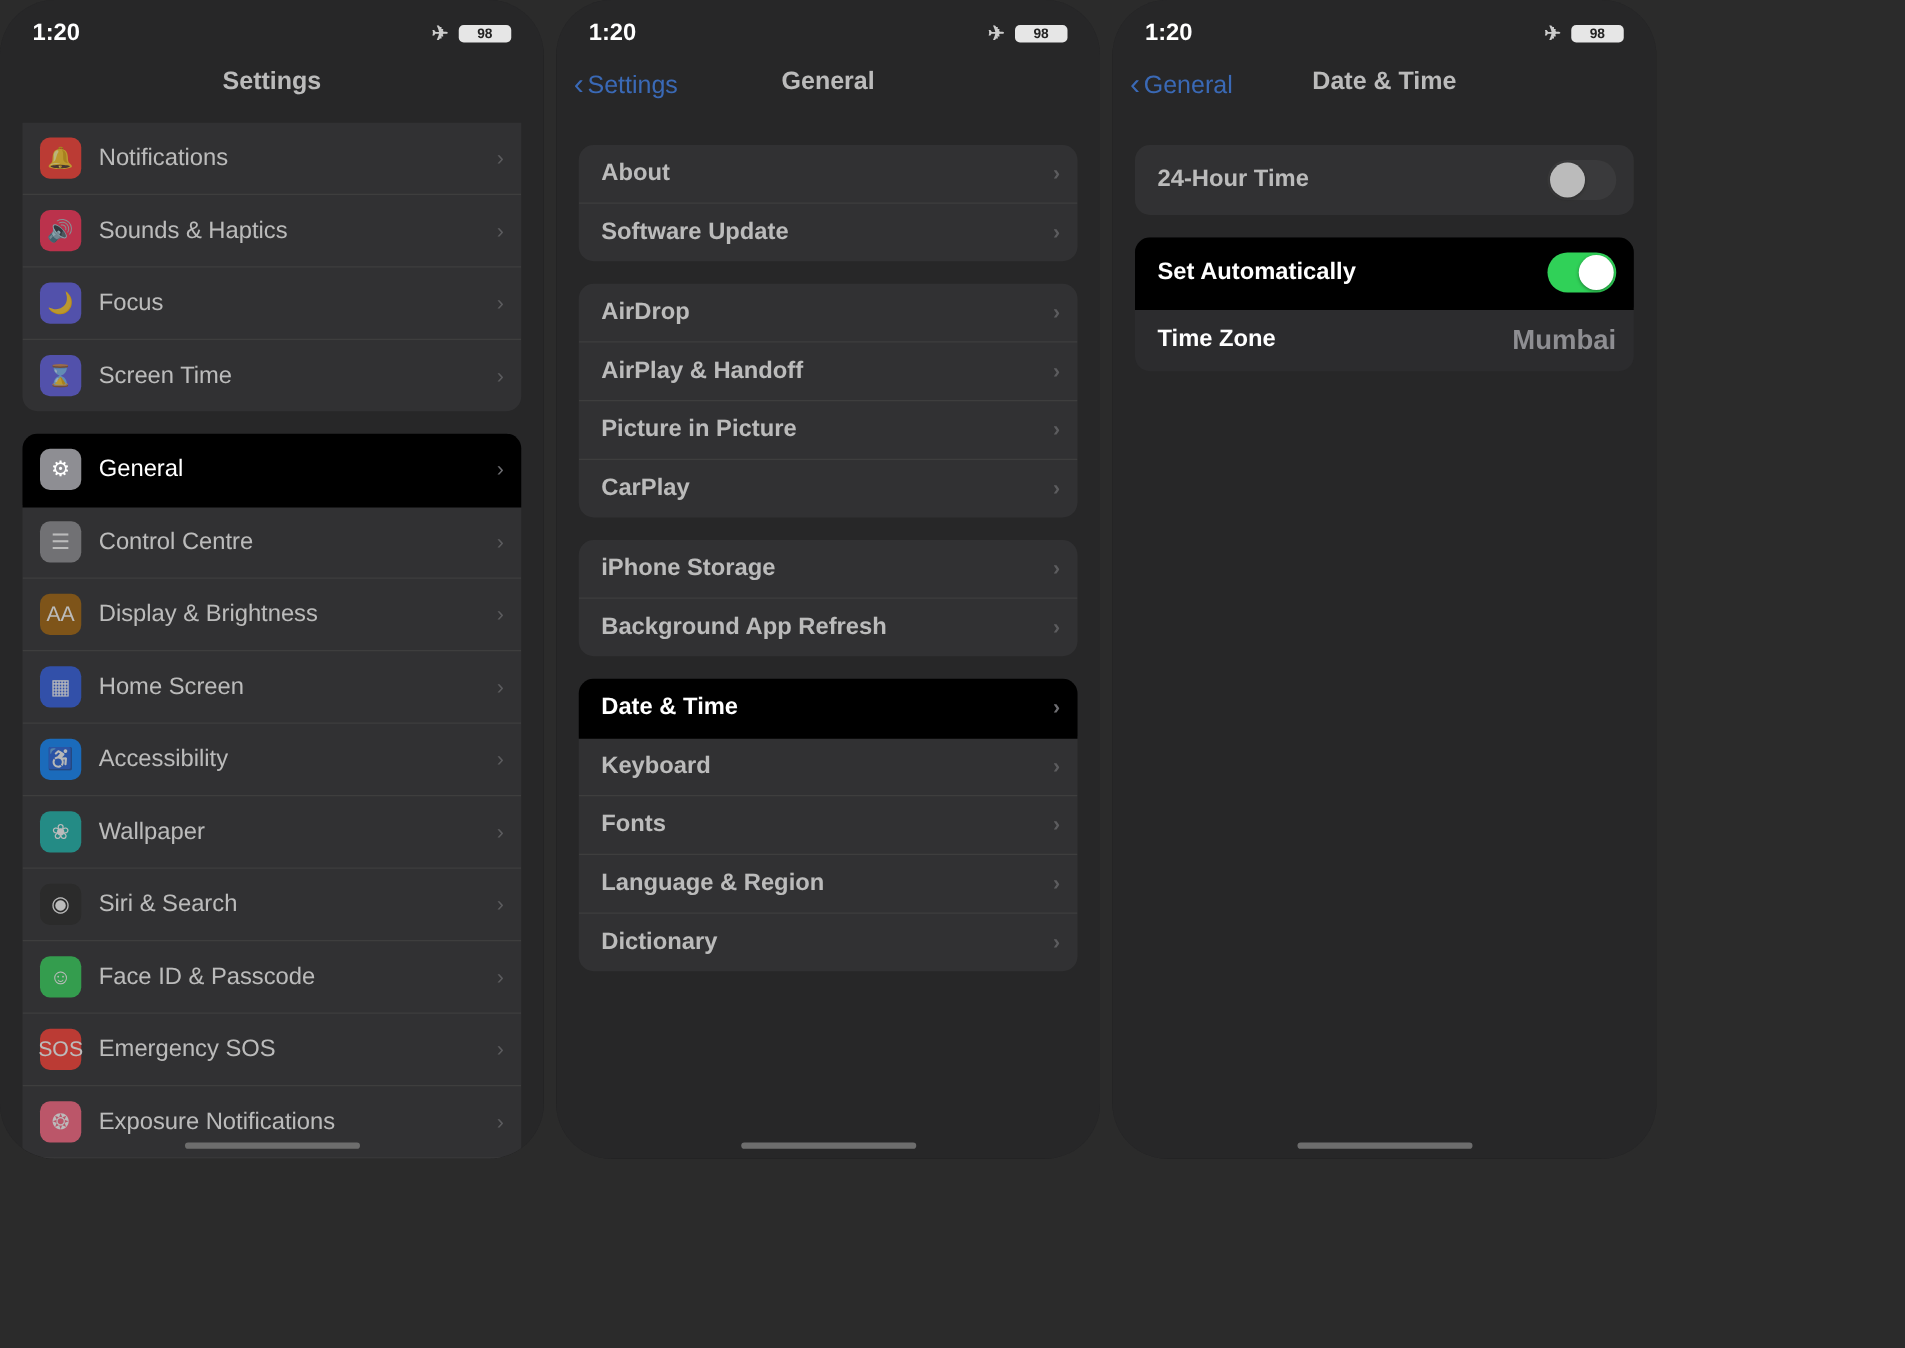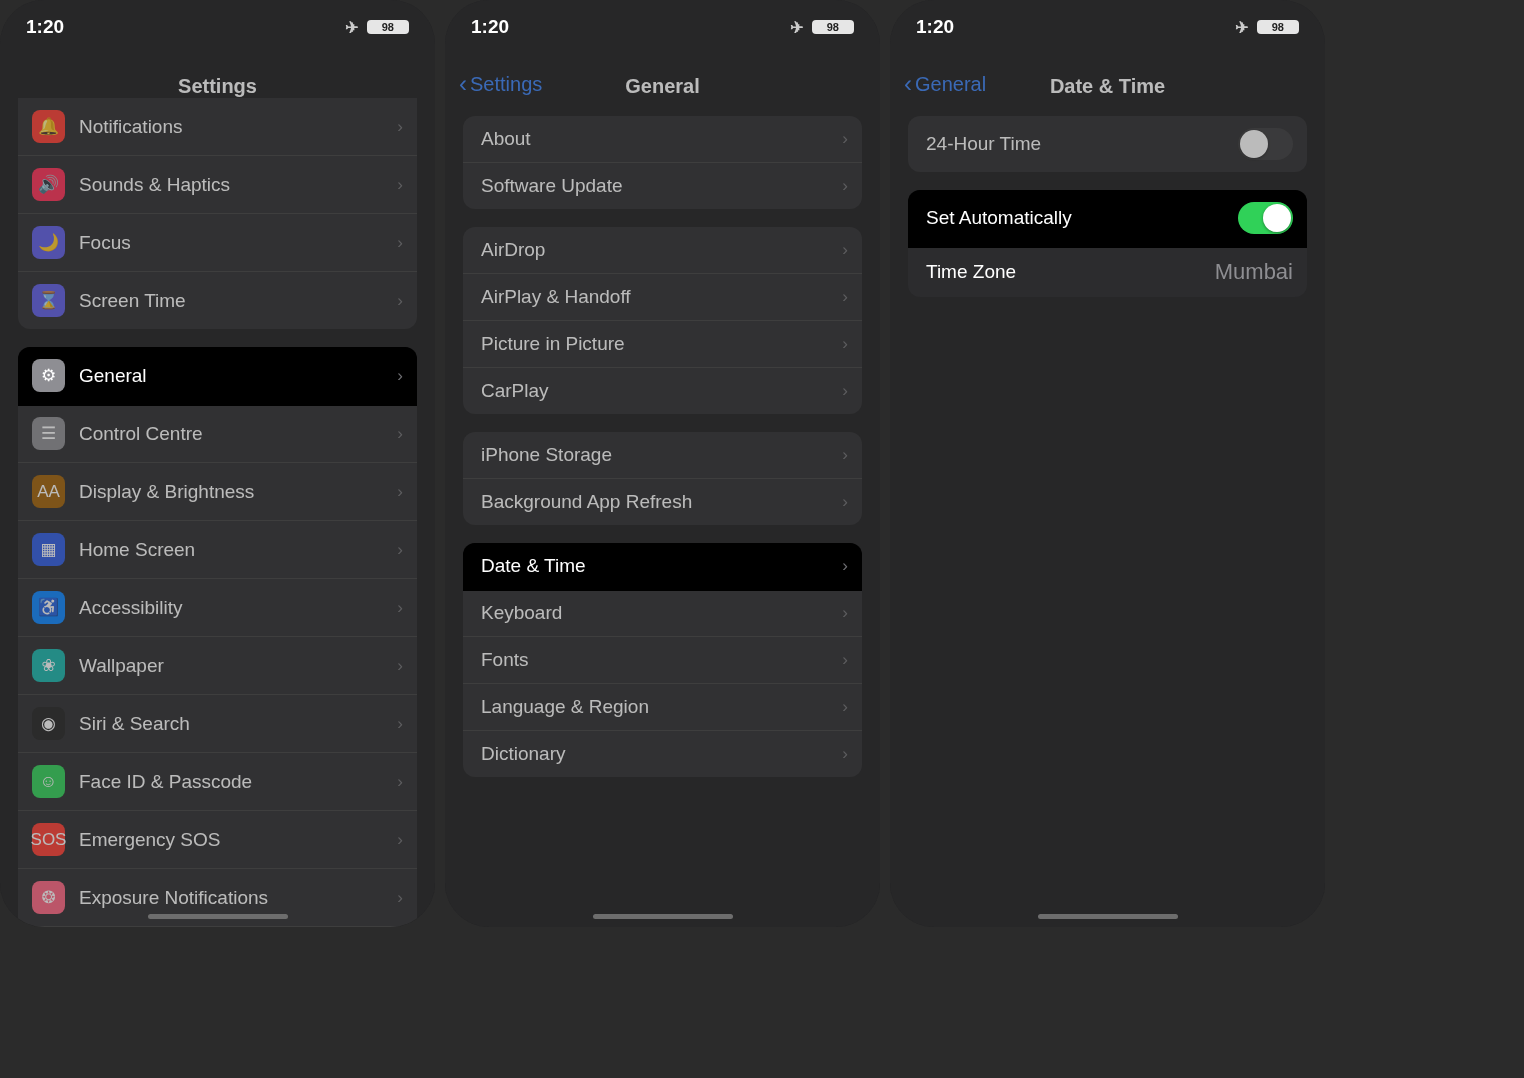--- a/index.html
+++ b/index.html
@@ -5,39 +5,39 @@
   * { box-sizing: border-box; margin: 0; padding: 0; font-family: -apple-system, "Helvetica Neue", Arial, sans-serif; }
   body { background:#2b2b2b; width:1524px; height:1078px; display:flex; gap:10px; padding:0; }
   .phone { width:435px; height:927px; background:#1c1c1e; border-radius:44px; overflow:hidden; position:relative; display:flex; flex-direction:column; }
   .phone.dimmed::after { content:""; position:absolute; inset:0; background:rgba(60,60,60,0.35); pointer-events:none; }
 
   .statusbar { height:54px; display:flex; align-items:center; justify-content:space-between; padding:0 26px; color:#fff; font-weight:600; font-size:19px; position:relative; z-index:2; }
   .statusbar .right { display:flex; gap:8px; align-items:center; }
   .airplane { font-size:16px; color:#ccc; }
   .battery { display:flex; align-items:center; gap:2px; background:#e6e6e6; color:#222; font-size:11px; padding:1px 15px; border-radius:4px; font-weight:700; }
 
-  .navbar { height:44px; display:flex; align-items:flex-end; justify-content:center; position:relative; color:#fff; font-size:20px; font-weight:600; }
+  .navbar { height:44px; display:flex; align-items:flex-start; justify-content:center; position:relative; color:#fff; font-size:20px; font-weight:600; }
   .navbar .back { position:absolute; left:14px; color:#3a82f7; font-size:20px; font-weight:400; display:flex; align-items:center; gap:3px; }
   .navbar .back .chev { font-size:24px; font-weight:300; }
 
   .content { flex:1; overflow:hidden; padding:0; }
   .group { margin:18px 18px 0; background:#2c2c2e; border-radius:12px; overflow:hidden; }
   .row { display:flex; align-items:center; padding:12px 14px; color:#fff; font-size:19px; position:relative; }
   .row + .row { border-top:1px solid rgba(120,120,120,0.25); }
   .row .icon { width:33px; height:33px; border-radius:8px; margin-right:14px; display:flex; align-items:center; justify-content:center; font-size:17px; color:#fff; flex-shrink:0; }
   .row .chevron { margin-left:auto; color:#6e6e72; font-size:17px; }
   .row .valuetext { margin-left:auto; color:#8e8e92; font-size:22px; }
 
   .row.highlight { background:#111; z-index:5; position:relative; }
   
   .phone.dimmed .row.highlight, .phone.dimmed .group.highlight-group { z-index:5; }
   .group.highlight-group { position:relative; }
   .row.highlight::before { content:""; position:absolute; inset:-2px -18px; background:#000; z-index:-1; }
 
-  .row.nobullet { padding-left:18px; }
+  .row.nobullet { padding-left:18px;font-weight:bold; }
 
   
   .toggle { width:55px; height:32px; border-radius:16px; background:#3a3a3c; position:relative; margin-left:auto; }
   .toggle .knob { width:28px; height:28px; border-radius:50%; background:#fff; position:absolute; top:2px; left:2px; transition:.2s; box-shadow:0 1px 3px rgba(0,0,0,.4); }
   .toggle.on { background:#30d158; }
   .toggle.on .knob { left:25px; }
 
   .homebar { position:absolute; bottom:8px; left:50%; transform:translateX(-50%); width:140px; height:5px; background:#888; border-radius:3px; }
 
   

